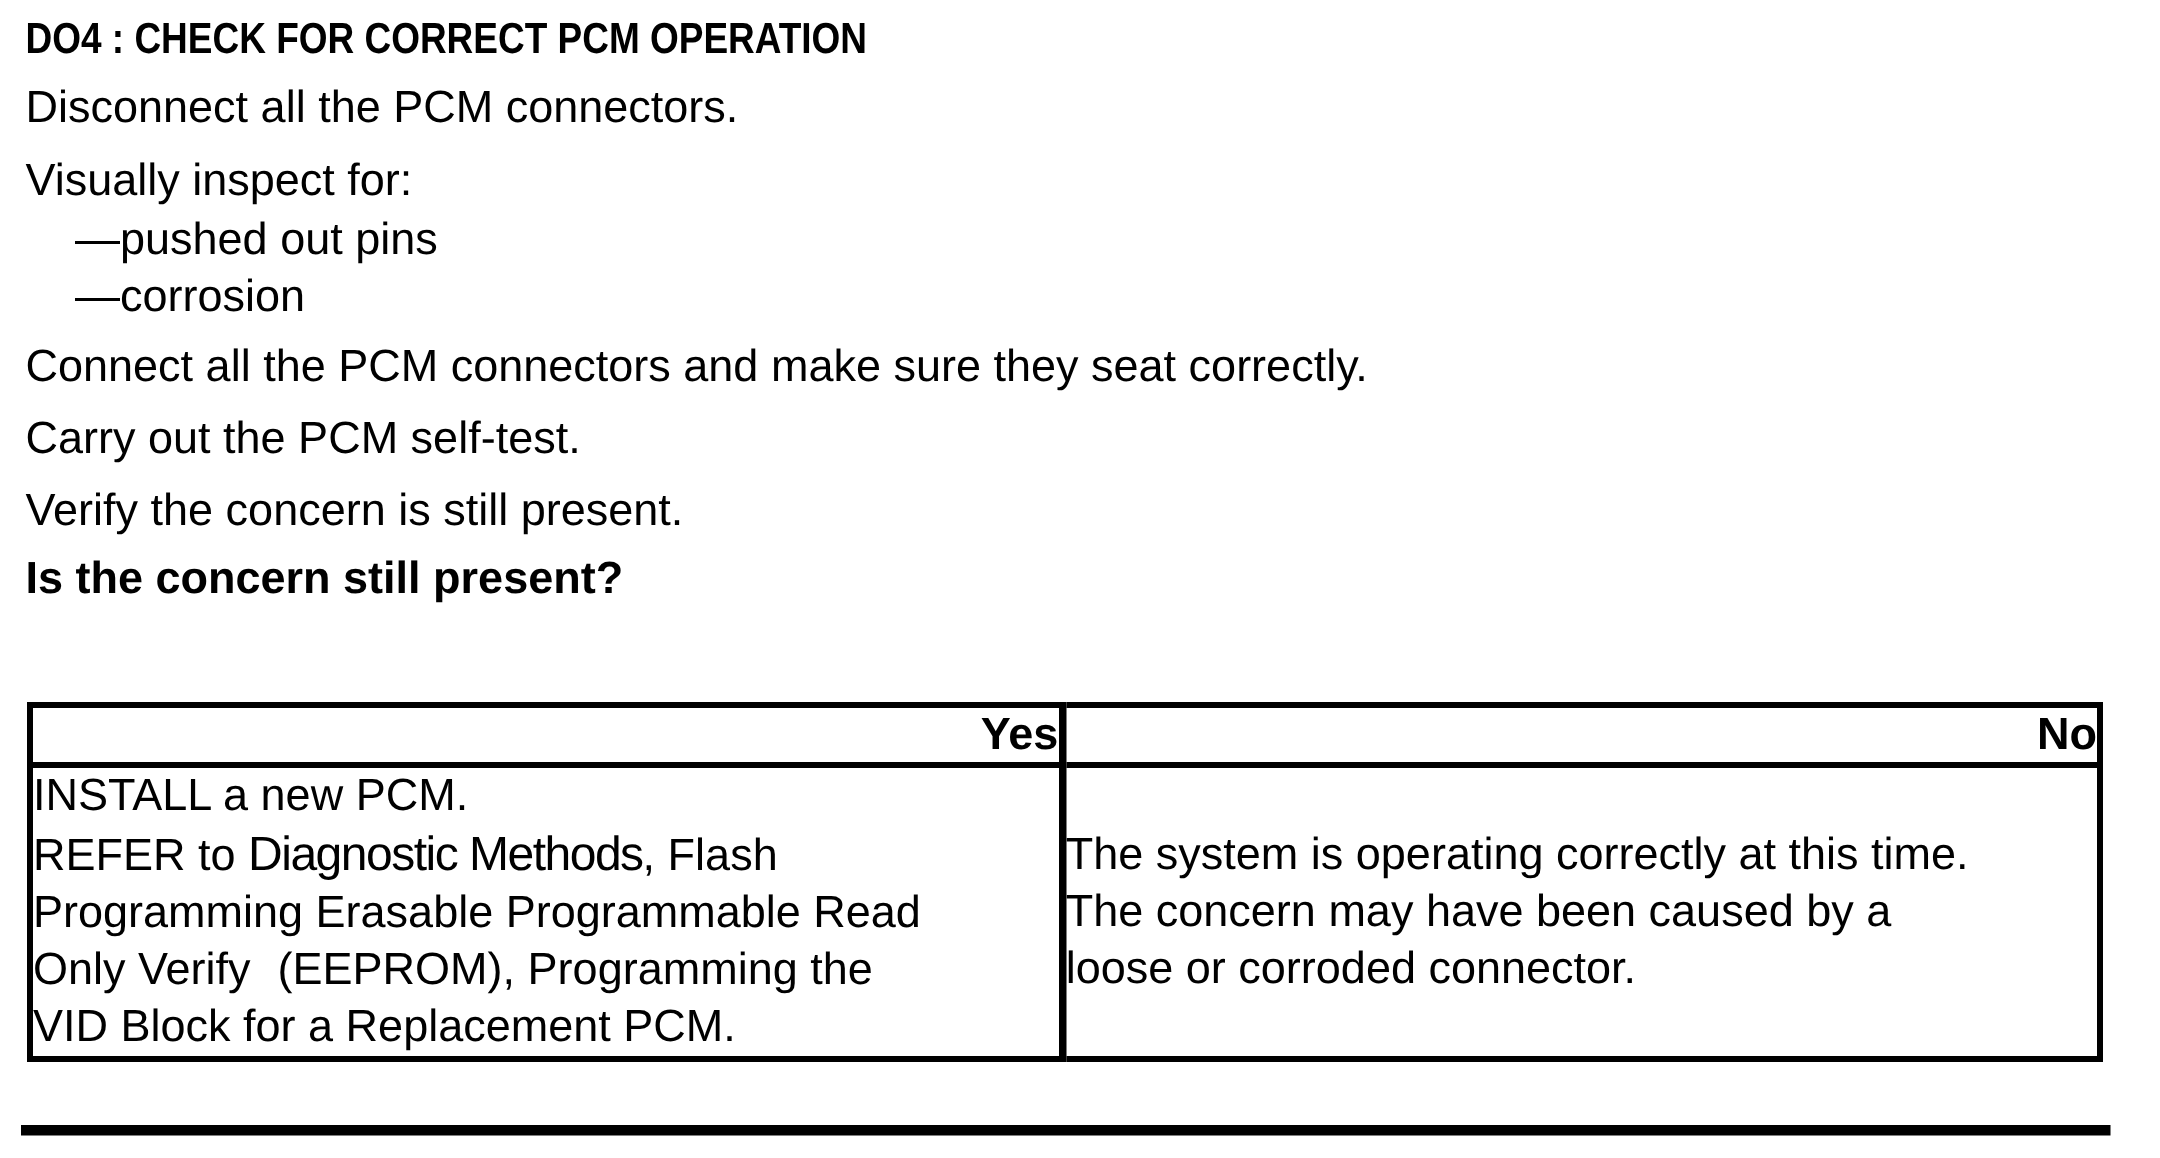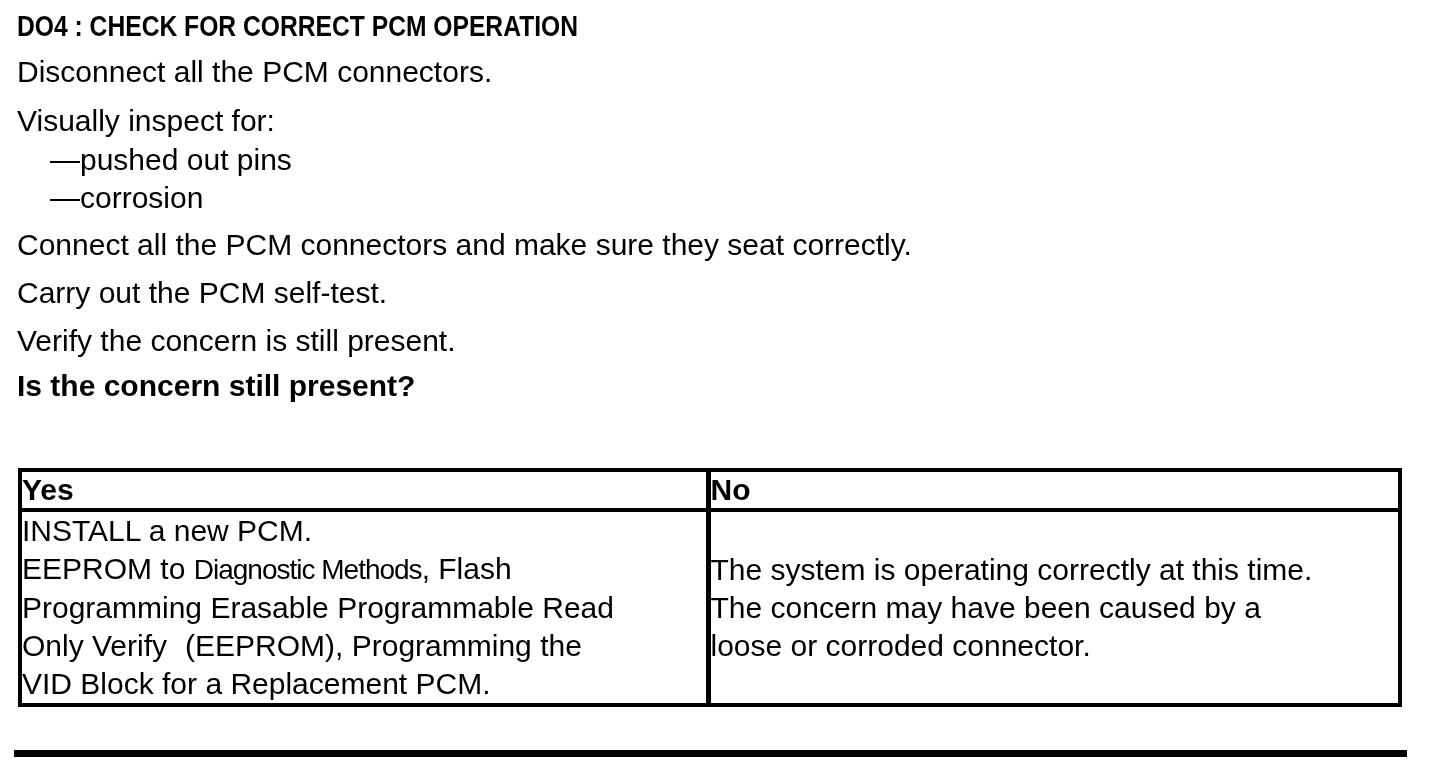--- a/index.html
+++ b/index.html
@@ -49,21 +49,21 @@
     table-layout: fixed;
   }
   table.dtable th, table.dtable td {
     border: 4px solid #000000;
     font-size: 30px;
     margin: 0;
   }
   table.dtable th {
     height: 36px;
     font-weight: bold;
-    text-align: left;
+    text-align: right;
     padding: 0;
     vertical-align: middle;
   }
   table.dtable col.c-yes { width: 688px; }
   table.dtable col.c-no  { width: 692px; }
   table.dtable th.divider, table.dtable td.divider {
     border-right-width: 5px;
   }
   table.dtable td {
     height: 187px;
@@ -75,21 +75,21 @@
     padding-left: 2px;
   }
   td.cell-no {
     vertical-align: middle;
     padding-left: 7px;
   }
   .cellline {
     white-space: nowrap;
   }
   .ref-condensed {
-    font-size: 28px;
+    font-size: 32px;
     letter-spacing: -1px;
     margin-top: 44px;
   }
   .wide-gap {
     margin-left: 18px;
     text-align: center;
   }
   .bottom-rule {
     position: absolute;
     left: 14px;
@@ -121,21 +121,21 @@
     <col class="c-no">
   </colgroup>
   <tbody>
       <tr>
     <th class="divider">Yes</th>
     <th>No</th>
   </tr>
   <tr>
     <td class="cell-yes divider">
       <div class="cellline">INSTALL a new PCM.</div>
-      <div class="cellline"><span>EEPROM to </span><span class="ref-condensed">Diagnostic Methods</span><span>, Flash</span></div>
+      <div class="cellline"><span>REFER to </span><span class="ref-condensed">Diagnostic Methods</span><span>, Flash</span></div>
       <div class="cellline">Programming Erasable Programmable Read</div>
       <div class="cellline"><span>Only Verify</span><span class="wide-gap">(EEPROM), Programming the</span></div>
       <div class="cellline">VID Block for a Replacement PCM.</div>
     </td>
     <td class="cell-no">
       <div class="cellline">The system is operating correctly at this time.</div>
       <div class="cellline">The concern may have been caused by a</div>
       <div class="cellline">loose or corroded connector.</div>
     </td>
   </tr>

